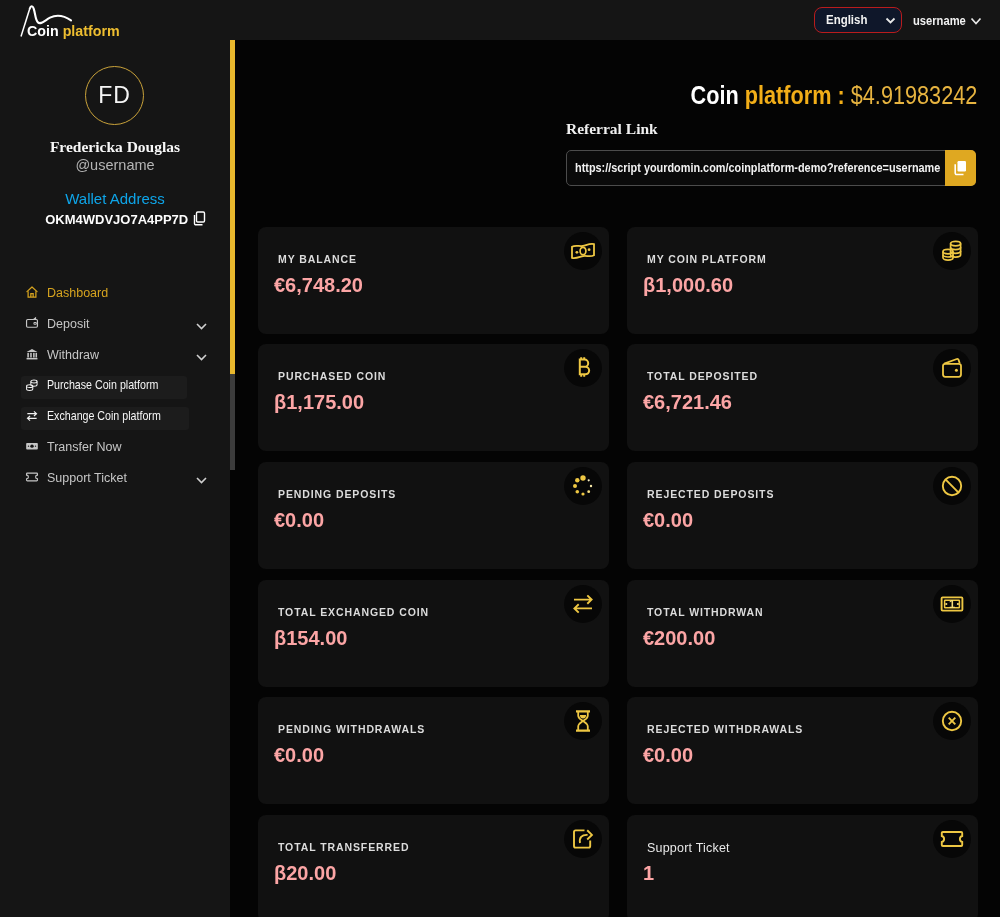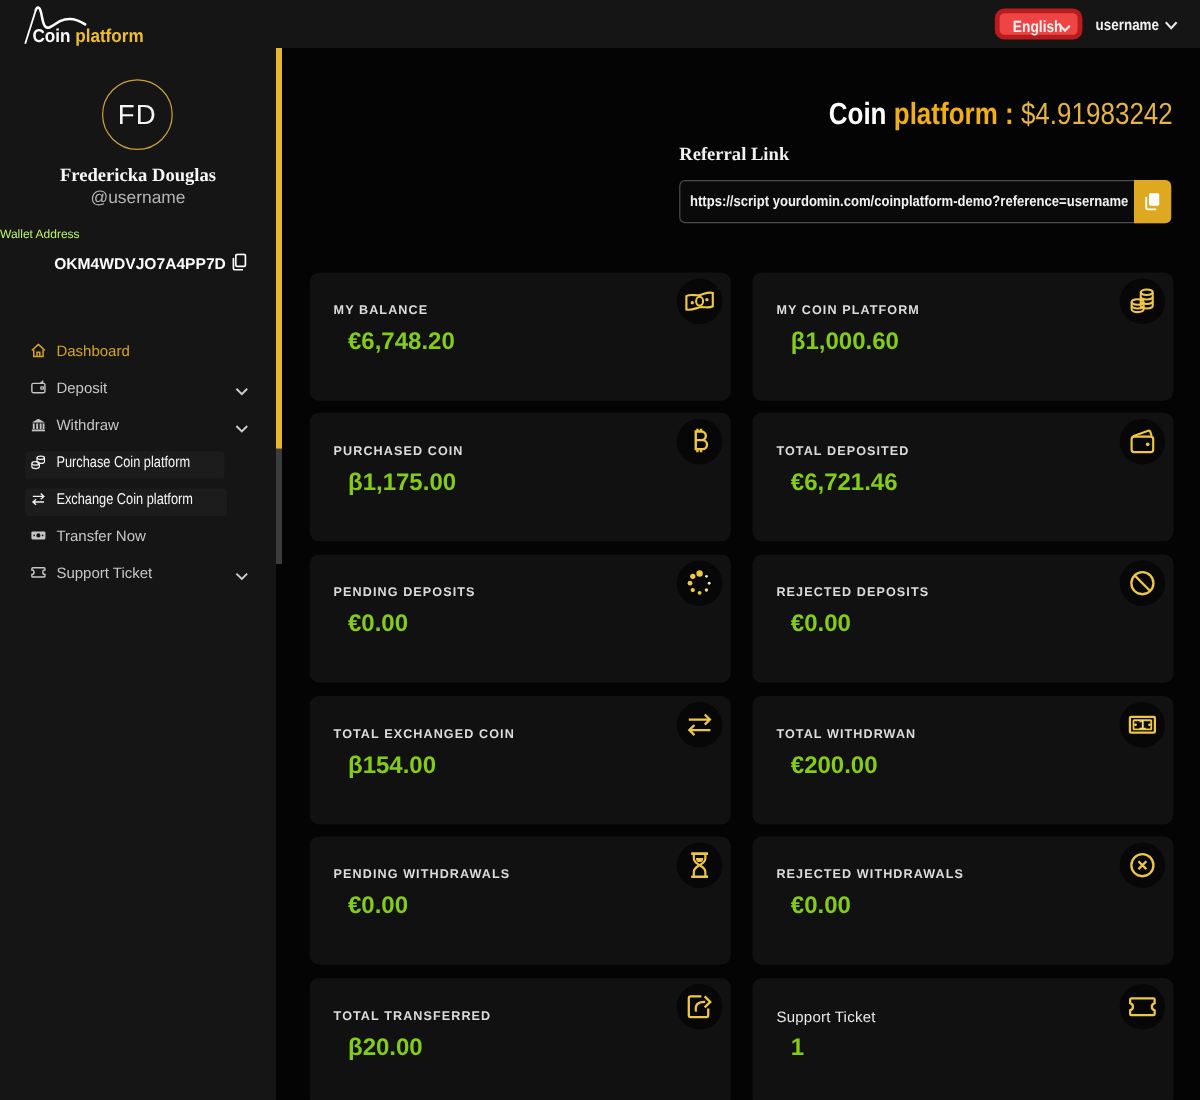--- a/index.html
+++ b/index.html
@@ -8,49 +8,49 @@
 
 #header { left:0; top:0; width:1000px; height:40px; background:#151515; }
 #sidebar { left:0; top:40px; width:230px; height:877px; background:#151515; }
 #sb-thumb { left:230px; top:40px; width:5px; height:334px; background:#e8b72d; }
 #sb-track { left:230px; top:374px; width:5px; height:96px; background:#3c3c3c; }
 
 #logo { left:18px; top:2px; width:160px; height:38px; }
 #logo .txt { position:absolute; left:9px; top:20px; font-size:15.5px; font-weight:bold; color:#fff; letter-spacing:0px; transform:scaleX(.92); transform-origin:left; white-space:nowrap;}
 #logo .txt b { color:#eebe30; }
 
-#lang { right:98px; top:7px; width:73px; height:26px; border:4px solid #b91c1c; border-radius:8px; color:#f2f2f2; font-size:13.5px; font-weight:bold; line-height:24px; text-align:left; padding-left:11px; background:#ef4444;}
+#lang { right:98px; top:7px; width:88px; height:26px; border:1px solid #b91c1c; border-radius:8px; color:#f2f2f2; font-size:13.5px; font-weight:bold; line-height:24px; text-align:left; padding-left:11px; background:#0f172a;}
 
 #user { left:913px; top:13px; width:75px; color:#f2f2f2; font-size:13px; font-weight:bold; }
 #user svg { vertical-align:-2px; margin-left:5px;}
 
 #avatar { left:85px; top:66px; width:59px; height:59px; border:1px solid #c9a23a; border-radius:50%; color:#f5f5f5; font-size:23px; text-align:center; line-height:57px; letter-spacing:1px;}
 #name { left:0; top:138px; width:230px; text-align:center; color:#f7f7f7; font-family:"Liberation Serif", serif; font-size:15.5px; font-weight:600; }
 #uname { left:0; top:157px; width:230px; text-align:center; color:#b5b5b5; font-size:14.5px; }
-#waddr { left:0; top:190px; width:230px; text-align:left; color:#bef264; font-size:10px; }
+#waddr { left:0; top:190px; width:230px; text-align:center; color:#0ea5e9; font-size:15px; }
 #wcode { left:0; top:211px; width:252px; text-align:center; color:#fdfdfd; font-size:13px; font-weight:bold; letter-spacing:0px;}
 
 .mi { position:absolute; left:25px; height:20px; color:#c6c6c6; font-size:12.5px; white-space:nowrap; }
 .mi .ic { display:inline-block; width:14px; height:14px; vertical-align:-2.5px; margin-right:8px; }
 .mi .lb { margin-left:0px; }
 .mi.gold { color:#d7a41f; }
 .mi.white { color:#f5f5f5; font-size:13px; } .mi.white .lb { display:inline-block; transform:scaleX(.82); transform-origin:left; }
 .chev { position:absolute; left:170px; }
 
 #title { right:23px; top:81px; font-size:25.5px; font-weight:bold; color:#fff; transform:scaleX(.85); transform-origin:100% 50%; white-space:nowrap; }
 #title .g1 { color:#f2ae18; }
 #title .g2 { color:#e7b440; font-weight:normal; }
 #reflabel { left:566px; top:120px; font-family:"Liberation Serif", serif; font-size:15.5px; font-weight:bold; color:#f0f0f0; }
 #refbox { left:566px; top:150px; width:410px; height:36px; border:1px solid #4c4c4c; border-radius:5px; background:#0a0a0a; }
 #reftext { left:575px; top:161px; font-size:12.5px; font-weight:bold; color:#f2f2f2; white-space:nowrap; transform:scaleX(.87); transform-origin:left; }
 #refbtn { left:945px; top:150px; width:31px; height:36px; background:#dfa821; border-radius:0 5px 5px 0; }
 
 .card { position:absolute; width:350.5px; height:107px; background:#111111; border-radius:8px;text-align:right; }
 .card .lab { position:absolute; left:20px; top:26px; font-size:10.5px; font-weight:600; color:#dcdcdc; letter-spacing:0.9px; }
-.card .val { position:absolute; left:32px; top:47px; font-size:20px; font-weight:bold; color:#84cc16; }
+.card .val { position:absolute; left:16px; top:47px; font-size:20px; font-weight:bold; color:#fca5a5; }
 .card .ico { position:absolute; right:7px; top:5px; width:38px; height:38px; background:#070707; border-radius:50%; }
 .card .ico svg { position:absolute; left:6px; top:6px; }
 </style>
 </head>
 <body>
 <div id="header" class="abs"></div>
 <div id="sidebar" class="abs"></div>
 <div id="sb-thumb" class="abs"></div>
 <div id="sb-track" class="abs"></div>
 

